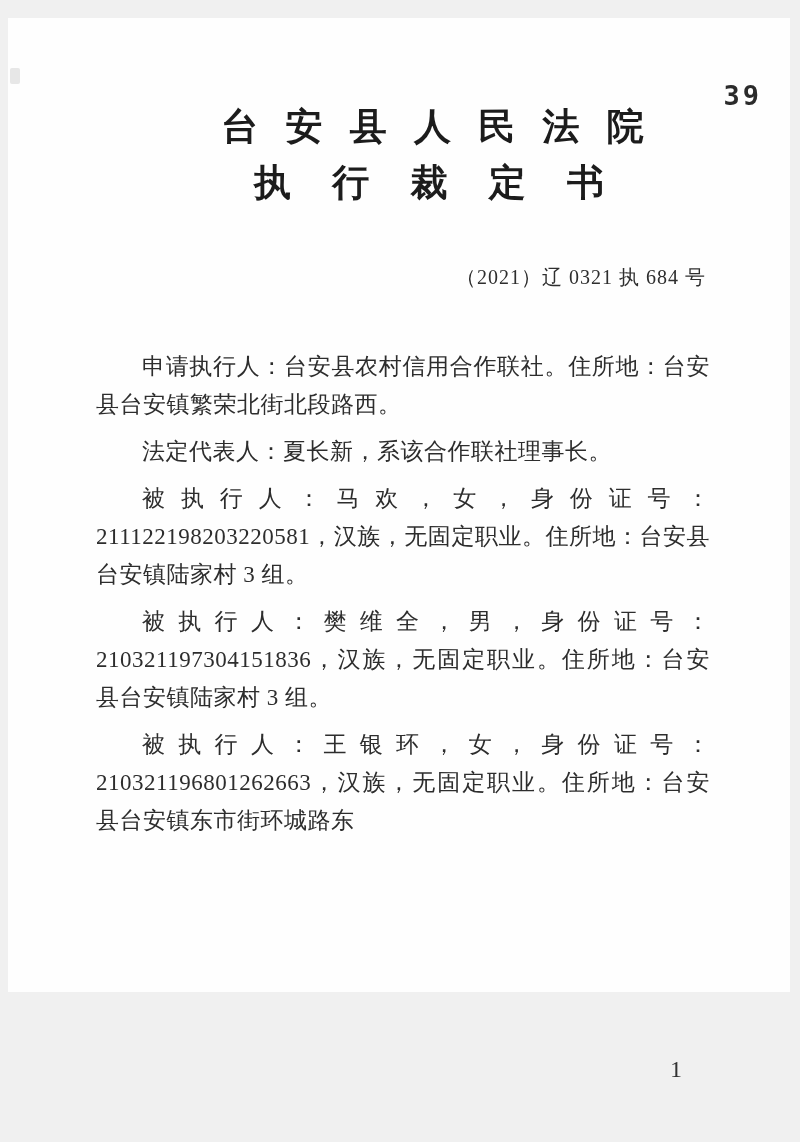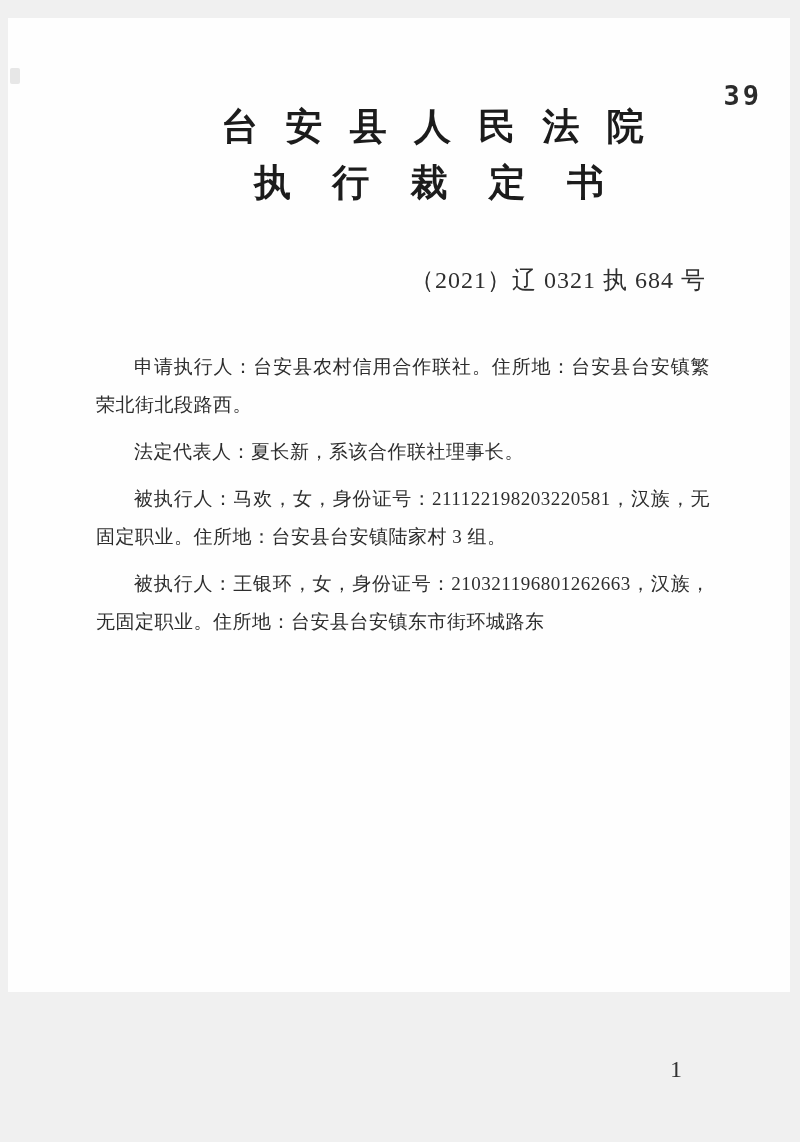--- a/index.html
+++ b/index.html
@@ -52,35 +52,35 @@
     font-size: 37px;
     font-weight: 700;
     letter-spacing: 16px;
     line-height: 42px;
     margin-top: 14px;
   }
   .case-number {
     position: absolute;
     top: 246px;
     right: 84px;
-    font-size: 24px;
+    font-size: 20px;
     letter-spacing: 1px;
     color: #2e2e2e;
     white-space: nowrap;
   }
   .doc-body {
     position: absolute;
     top: 330px;
     left: 88px;
     width: 614px;
     color: #2d2d2d;
   }
   .doc-body p {
     margin: 0 0 9px 0;
-    font-size: 19px;
+    font-size: 23px;
     line-height: 38px;
     letter-spacing: 0.5px;
     text-indent: 2em;
     text-align: justify;
   }
   .page-number {
     position: absolute;
     left: 662px;
     top: 1038px;
     font-size: 24px;
@@ -108,17 +108,18 @@
     <div class="court-name">台 安 县 人 民 法 院</div>
     <div class="doc-type">执 行 裁 定 书</div>
   </div>
 
   <div class="case-number">（2021）辽 0321 执 684 号</div>
 
   <div class="doc-body">
     <p>申请执行人：台安县农村信用合作联社。住所地：台安县台安镇繁荣北街北段路西。</p>
     <p>法定代表人：夏长新，系该合作联社理事长。</p>
     <p>被执行人：马欢，女，身份证号：211122198203220581，汉族，无固定职业。住所地：台安县台安镇陆家村 3 组。</p>
+    <p>被执行人：樊维全，男，身份证号：210321197304151836，汉族，无固定职业。住所地：台安县台安镇陆家村 3 组。</p>
     <p>被执行人：王银环，女，身份证号：210321196801262663，汉族，无固定职业。住所地：台安县台安镇东市街环城路东</p>
   </div>
 
   <div class="page-number">1</div>
 </div>
 
 </body></html>

